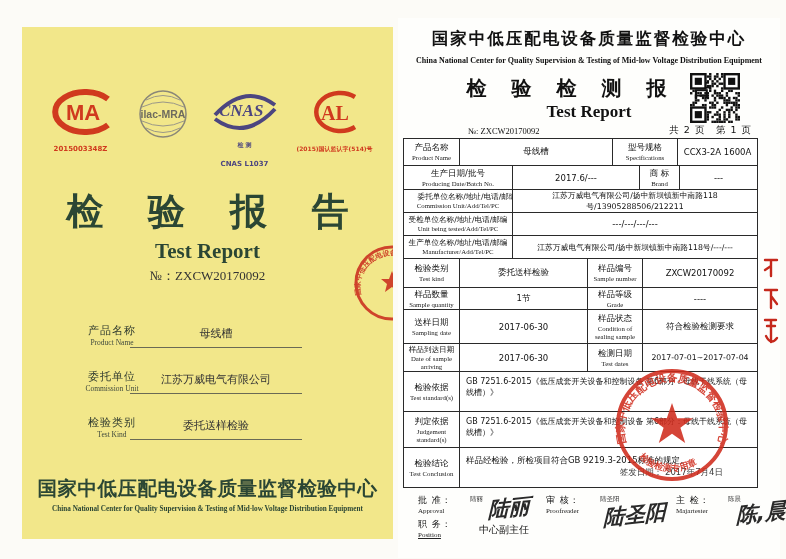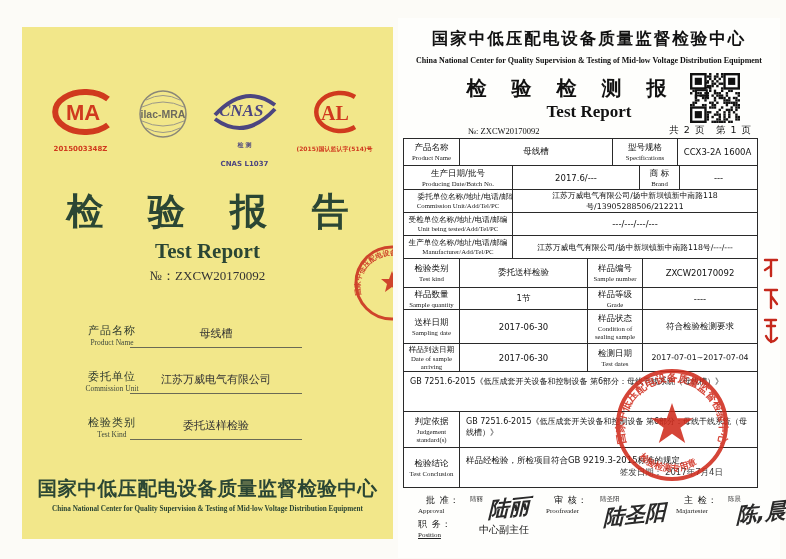--- a/index.html
+++ b/index.html
@@ -47,21 +47,21 @@
   .dc.top-left { justify-content:flex-start; align-items:flex-start; text-align:left; padding:4px 6px; }
   .w55{width:55px;} .w153{width:153px;} .w65{width:65px;} .w108{width:108px;} .w127{width:127px;} .w40{width:40px;} .w128{width:128px;} .flex1{flex:1;}
   .concl-cell { position:relative; }
   .concl-date { position:absolute; right:34px; bottom:8px; font-size:8.5px; color:#3a3a3a; white-space:nowrap;text-align:center; }
 
   .big-stamp { position:absolute; left:214px; top:347px; width:120px; height:120px; opacity:0.87; pointer-events:none; }
   .edge-seal { position:absolute; left:364px; top:238px; width:18px; height:100px; overflow:hidden; }
 
   .sig-row { position:absolute; left:20px; top:476px; width:360px; height:40px; }
   .sig-lbl { position:absolute; text-align:left; }
-  .sig-lbl .cn { font-size:9px; color:#111; letter-spacing:1px;margin-left:8px; }
+  .sig-lbl .cn { font-size:9px; color:#111; letter-spacing:1px; }
   .sig-lbl .en { font-size:7px; color:#222; font-family:"Liberation Serif", serif; }
   .sig-printed { position:absolute; font-size:6.5px; color:#333; }
   .hand { position:absolute; font-size:21px; font-weight:600; font-style:italic; color:#2a2a2a; transform:rotate(-6deg) skewX(-6deg); white-space:nowrap; }
   .pos-row { position:absolute; left:20px; top:500px; }
   .pos-row .lbl { display:inline-block; vertical-align:top; }
   .pos-row .cn { font-size:9px; color:#111; letter-spacing:1px; }
   .pos-row .en { font-size:7px; color:#222; font-family:"Liberation Serif", serif;text-decoration:underline; }
   .pos-val { display:inline-block; font-size:10px; color:#111; margin-left:22px; margin-top:1px; }
 </style>
 </head>
@@ -422,20 +422,24 @@
         </div>
       <div class="dc w55">
           <div class="cn">检测日期</div>
           <div class="en">Test dates</div>
         </div>
       <div class="dc flex1">
           <div class="v" style="font-size:7.8px;">2017-07-01~2017-07-04</div>
         </div>
     </div>
     <div class="drow" style="height:40px;">
+      <div class="dc w55">
+          <div class="cn">检验依据</div>
+          <div class="en" style="white-space:normal;">Test standard(s)</div>
+        </div>
       <div class="dc flex1 top-left">
           <div class="v" style="font-size:8px;">GB 7251.6-2015《低压成套开关设备和控制设备 第6部分：母线干线系统（母线槽）》</div>
         </div>
     </div>
     <div class="drow" style="height:36px;">
       <div class="dc w55">
           <div class="cn">判定依据</div>
           <div class="en" style="white-space:normal;">Judgement standard(s)</div>
         </div>
       <div class="dc flex1 top-left">

